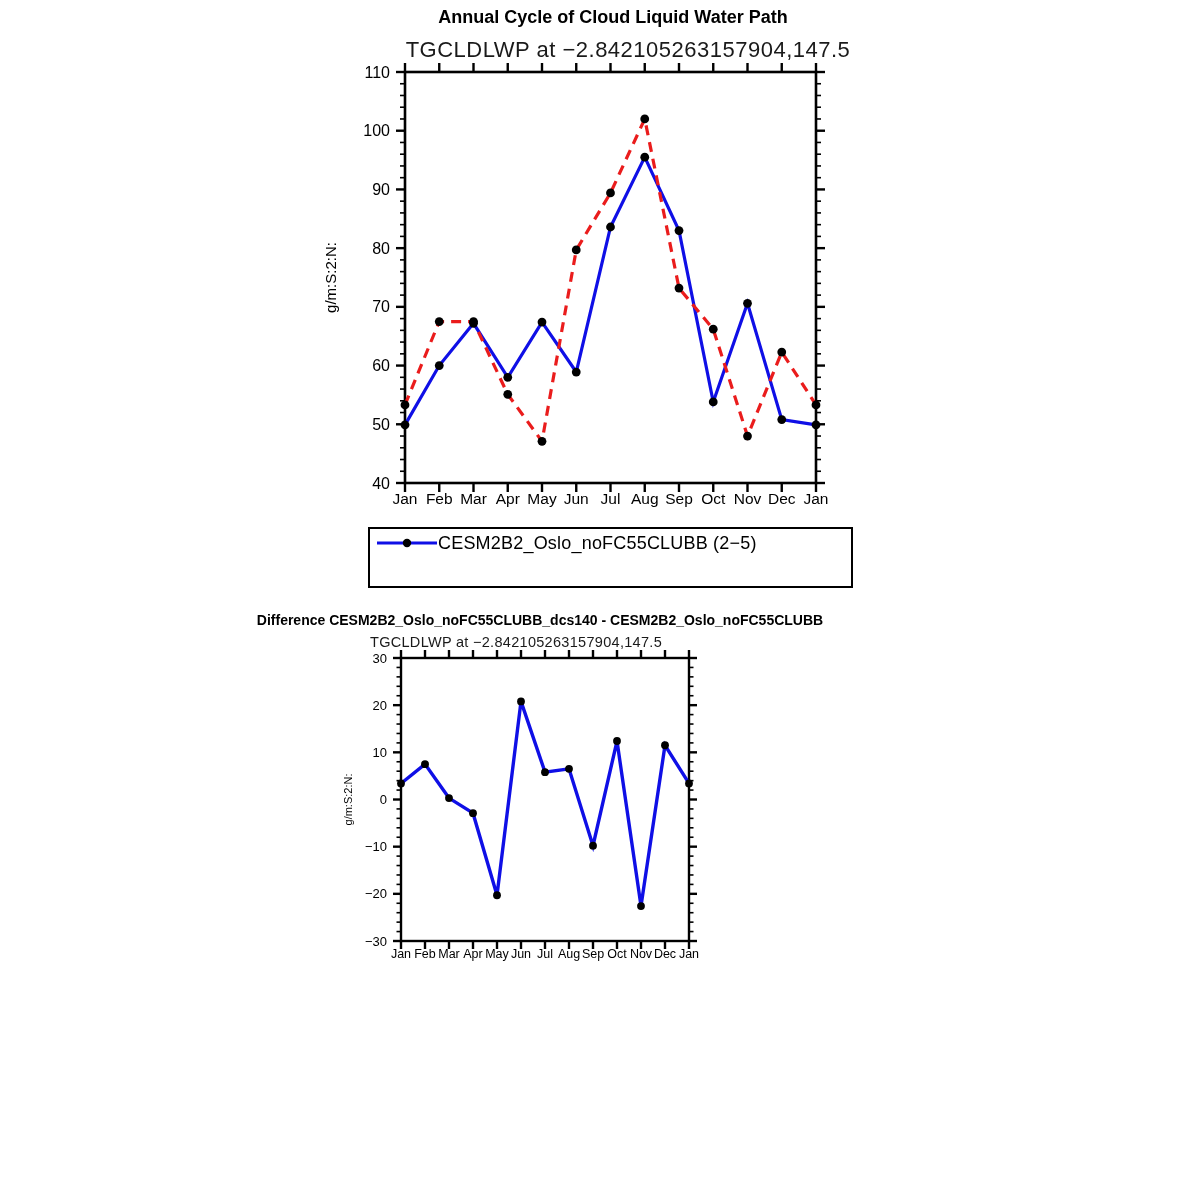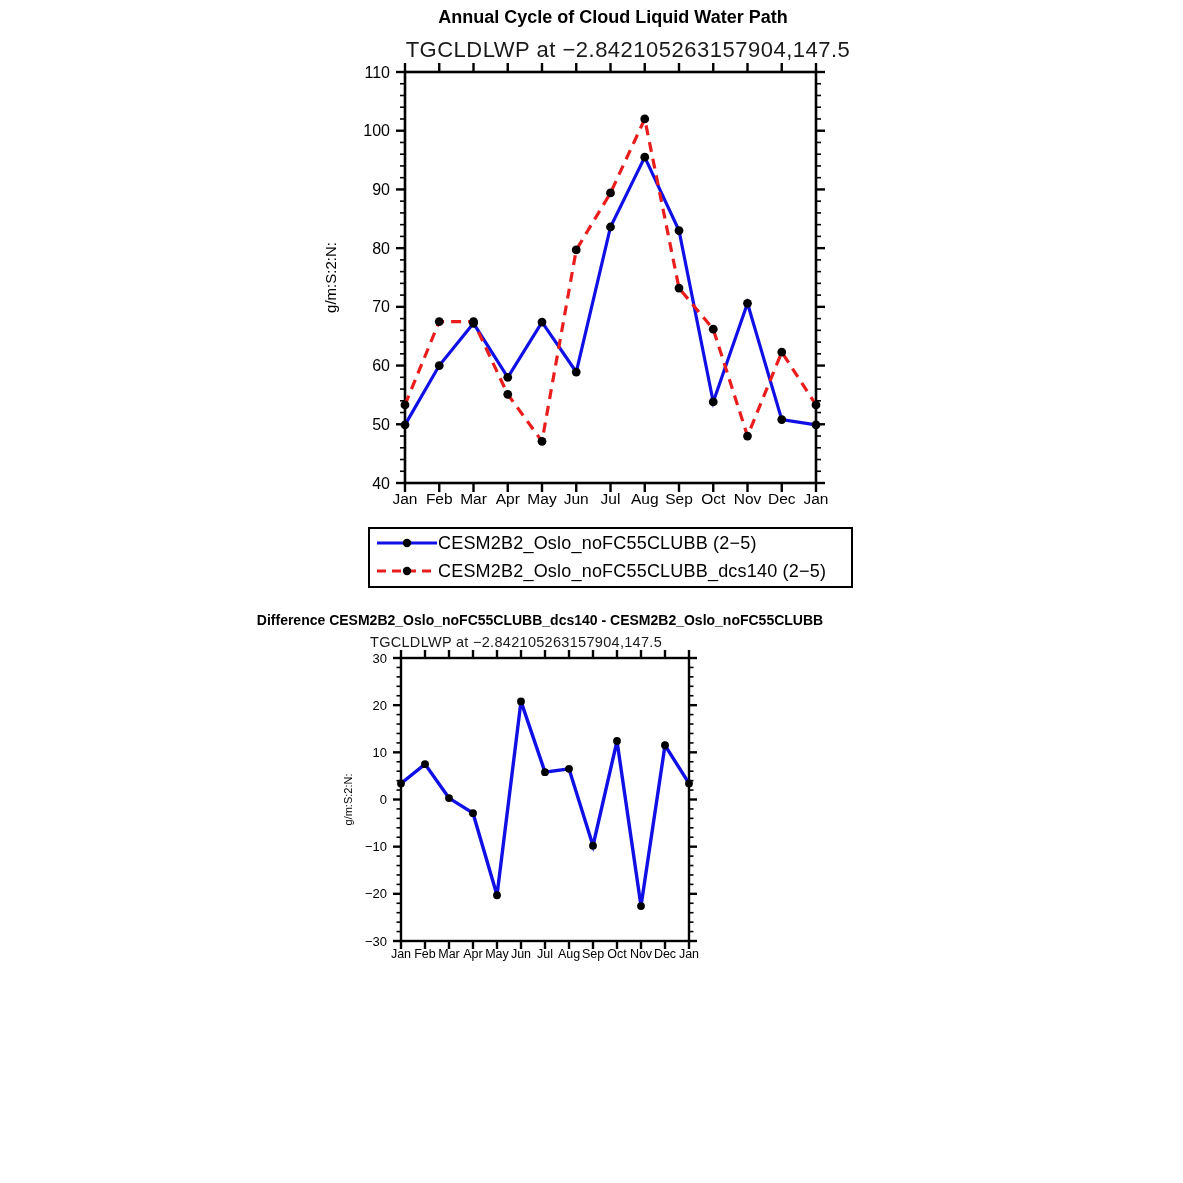--- a/index.html
+++ b/index.html
@@ -184,27 +184,20 @@
   </svg>
 
 <div class="abs" id="legend-box">
   <div class="legend-row">
     <svg id="legend-sample-0" width="62" height="14">
         <line x1="1" y1="7" x2="61" y2="7" stroke="#0f0fe6" stroke-width="2.8" stroke-dasharray="none"></line>
         <circle cx="31" cy="7" r="4.2" fill="#000"></circle>
       </svg>
     <span class="legend-label">CESM2B2_Oslo_noFC55CLUBB (2−5)</span>
   </div>
-  <div class="legend-row">
-    <svg id="legend-sample-1" width="62" height="14">
-        <line x1="1" y1="7" x2="61" y2="7" stroke="#ea1c1c" stroke-width="2.8" stroke-dasharray="9,6"></line>
-        <circle cx="31" cy="7" r="4.2" fill="#000"></circle>
-      </svg>
-    <span class="legend-label">CESM2B2_Oslo_noFC55CLUBB_dcs140 (2−5)</span>
-  </div>
 </div>
 
 <div class="abs" id="diff-title">Difference CESM2B2_Oslo_noFC55CLUBB_dcs140 - CESM2B2_Oslo_noFC55CLUBB</div>
 
 <div class="abs" id="diff-subtitle">TGCLDLWP at −2.842105263157904,147.5</div>
 
 <svg class="abs" id="chart-bottom" width="380" height="325">
     <line x1="71" y1="293" x2="63" y2="293" stroke="#000" stroke-width="2.4"></line>
     <line x1="359" y1="293" x2="367" y2="293" stroke="#000" stroke-width="2.4"></line>
     <text x="57" y="293" font-size="13" text-anchor="end" font-family="&quot;Liberation Sans&quot;, sans-serif" fill="#000" dy="0.35em">−30</text>

